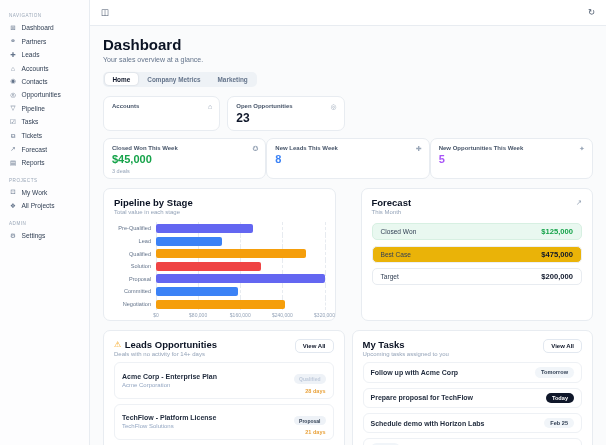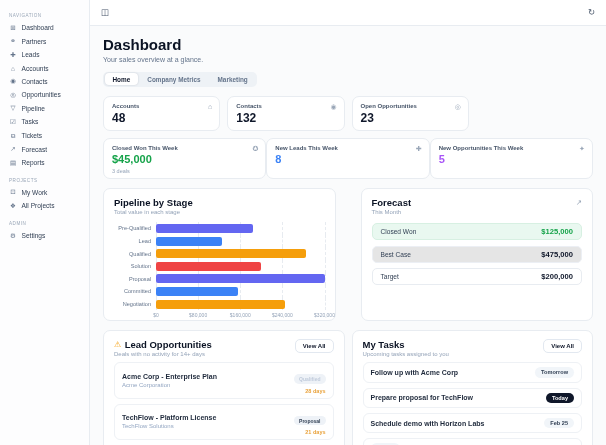--- a/index.html
+++ b/index.html
@@ -57,21 +57,21 @@
   .bar { position:absolute; top:1.8px; height:9px; border-radius:2px; left:0; }
   .chart-xaxis { position:relative; height:8px; margin-left:42px; margin-top:2px; }
   .xtick { position:absolute; transform:translateX(-50%); font-size:5px; color:#94a3b8; white-space:nowrap; }
 
   .forecast-rows { margin-top:8px; }
   .f-row { display:flex; align-items:center; justify-content:space-between; height:17px; border-radius:5px; padding:0 8px; margin-bottom:5.5px; border:1px solid transparent; }
   .f-label { font-size:6.6px; color:#334155; }
   .f-value { font-size:7.6px; font-weight:bold; }
   .f-green { background:#e9f8f0; border-color:#d7f0e2; } .f-green .f-value { color:#16a34a; }
   .f-blue { background:#edf4fe; border-color:#dce9fb; } .f-blue .f-value { color:#2563eb; }
-  .f-gray { background:#e5e5e5; border-color:#eceff4; } .f-gray .f-value { color:#0f172a; }
+  .f-gray { background:#eab308; border-color:#eceff4; } .f-gray .f-value { color:#0f172a; }
   .f-white { background:#fff; border-color:#e8ecf1; } .f-white .f-value { color:#0f172a;padding-left:39px; }
 
   .bottom-grid { display:grid; grid-template-columns:1fr 1fr; gap:7px; margin-top:9px; }
   .list-panel { padding:8px 10px; height:160px; }
   .panel-head { display:flex; justify-content:space-between; align-items:flex-start; }
   .head-title-row { display:flex; align-items:center; gap:3.5px; }
   .warn-icon { color:#f59e0b; font-size:8px; }
   .view-all-btn { font-size:6px; font-weight:600; color:#0f172a; border:1px solid #e2e8f0; border-radius:5px; padding:3px 7px; background:#fff; cursor:pointer; }
 
   .list-item { border:1px solid #eef1f5; border-radius:6px; padding:4px 7px; margin-top:5px; display:flex; justify-content:space-between; align-items:center; background:#fff; }
@@ -165,27 +165,21 @@
 
     <div class="tabs" id="tabs">
         <div class="tab active">Home</div>
         <div class="tab">Company Metrics</div>
         <div class="tab">Marketing</div>
       </div>
 
     <div class="stats-grid" id="stats-grid">
         <div class="card stat-card">
           <div class="stat-label">Accounts</div>
-          <div class="stat-value">48</div>
           <span class="stat-icon">⌂</span>
-        </div>
-        <div class="card stat-card">
-          <div class="stat-label">Contacts</div>
-          <div class="stat-value">132</div>
-          <span class="stat-icon">◉</span>
         </div>
         <div class="card stat-card">
           <div class="stat-label">Open Opportunities</div>
           <div class="stat-value">23</div>
           <span class="stat-icon">◎</span>
         </div>
       </div>
 
     <div class="week-grid" id="week-grid">
         <div class="card week-card">
@@ -320,21 +314,21 @@
       </div>
     </div>
 
     <div class="bottom-grid">
 
       <div class="card list-panel">
         <div class="panel-head">
           <div>
             <div class="head-title-row">
               <span class="warn-icon">⚠</span>
-              <span class="panel-title">Lead Opportunities</span>
+              <span class="panel-title">Leads Opportunities</span>
             </div>
             <div class="panel-sub">Deals with no activity for 14+ days</div>
           </div>
           <button class="view-all-btn">View All</button>
         </div>
         <div id="stale-list">
             <div class="list-item">
               <div>
                 <div class="li-title">Acme Corp - Enterprise Plan</div>
                 <div class="li-company">Acme Corporation</div>

